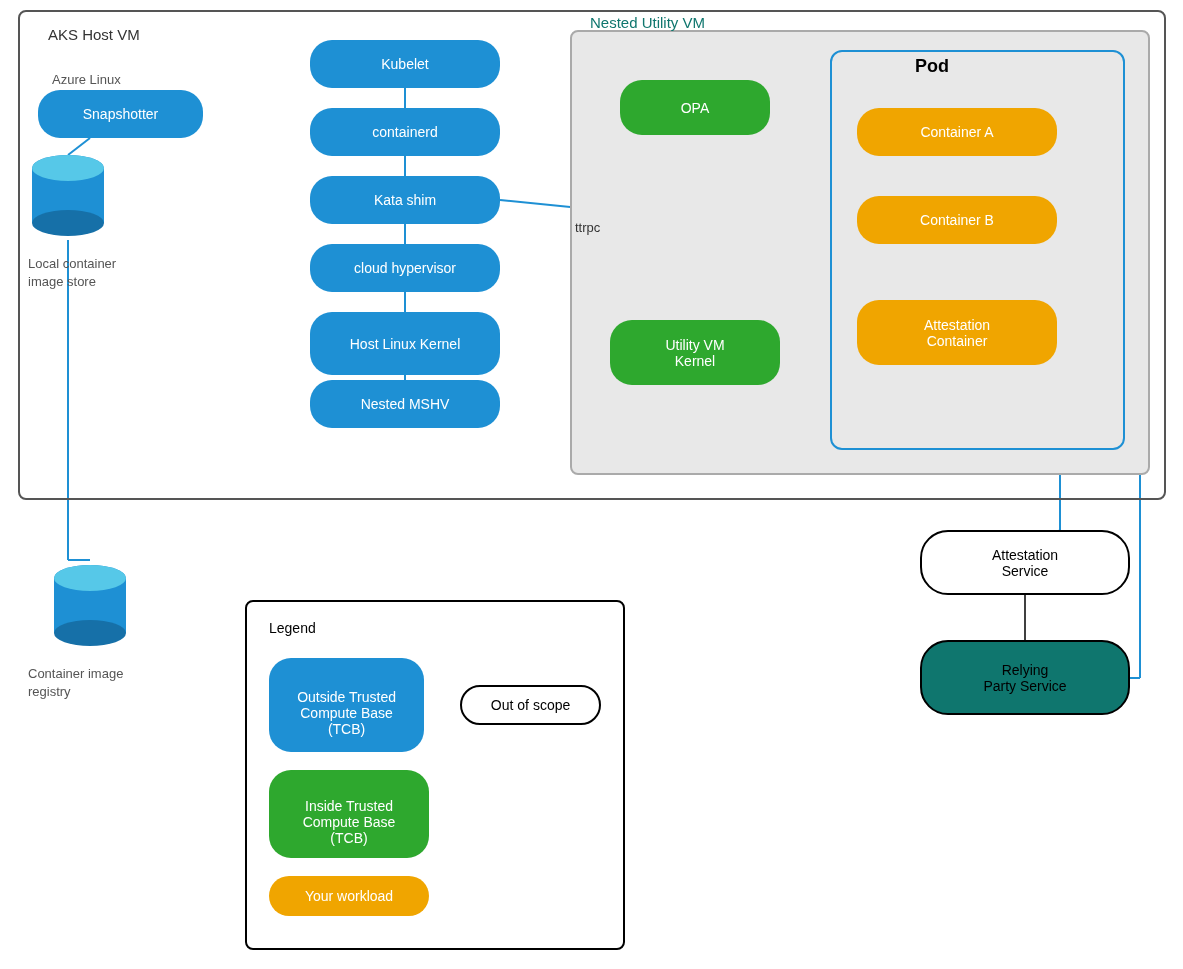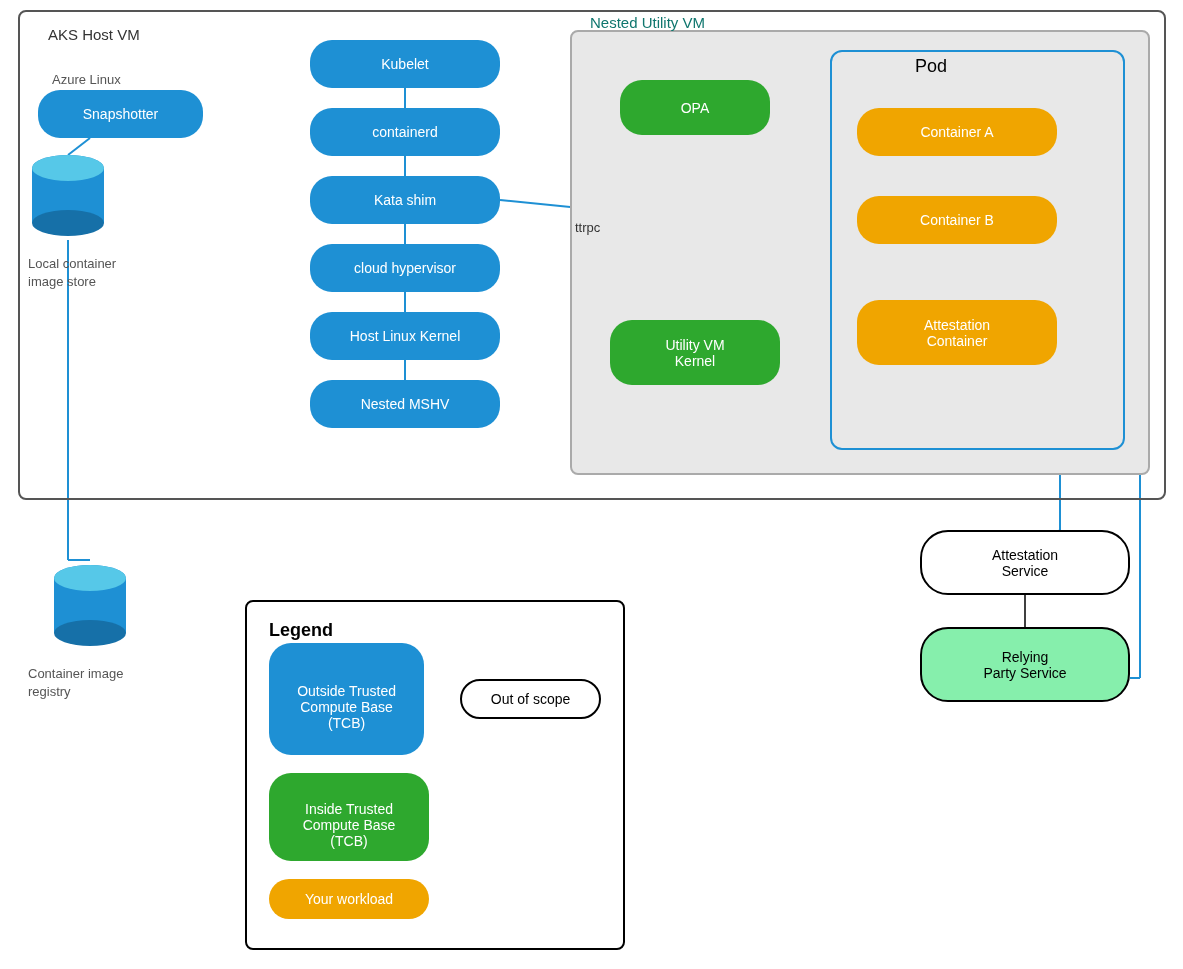--- a/index.html
+++ b/index.html
@@ -72,21 +72,21 @@
       height: 400px;
       border: 2.5px solid #1e90d4;
       border-radius: 12px;
       background: transparent;
     }
     .pod-label {
       position: absolute;
       left: 915px;
       top: 56px;
       font-size: 18px;
-      font-weight: normal;
+      font-weight: bold;
       color: #000;
     }
 
     
     .blue-btn {
       position: absolute;
       background: #1e90d4;
       color: #fff;
       border-radius: 22px;
       display: flex;
@@ -128,21 +128,21 @@
       top: 90px;
       width: 165px;
       height: 48px;
     }
 
     
     .kubelet-btn { left: 310px; top: 40px; width: 190px; height: 48px; }
     .containerd-btn { left: 310px; top: 108px; width: 190px; height: 48px; }
     .kata-shim-btn { left: 310px; top: 176px; width: 190px; height: 48px; }
     .cloud-hypervisor-btn { left: 310px; top: 244px; width: 190px; height: 48px; }
-    .host-linux-btn { left: 310px; top: 312px; width: 190px; height: 48px; }
+    .host-linux-btn { left: 310px; top: 312px; width: 190px; height: 63px; }
     .nested-mshv-btn { left: 310px; top: 380px; width: 190px; height: 48px; }
 
     
     .opa-btn { left: 620px; top: 80px; width: 150px; height: 55px; }
     
     .kata-agent-btn { left: 620px; top: 185px; width: 150px; height: 55px; }
     
     .utility-kernel-btn { left: 610px; top: 320px; width: 170px; height: 65px; }
 
     
@@ -212,55 +212,55 @@
       align-items: center;
       justify-content: center;
       font-size: 14px;
       text-align: center;
     }
 
     
     .relying-party-box {
       position: absolute;
       left: 920px;
-      top: 627px;
+      top: 640px;
       width: 210px;
       height: 75px;
       border: 2px solid #000;
       border-radius: 28px;
-      background: #86efac;
+      background: #0f766e;
       display: flex;
       align-items: center;
       justify-content: center;
       font-size: 14px;
       text-align: center;
     }
 
     
     .legend-box {
       position: absolute;
       left: 245px;
       top: 600px;
       width: 380px;
       height: 350px;
       border: 2px solid #000;
       border-radius: 8px;
       background: #fff;
       padding: 18px 22px;
     }
     .legend-title {
-      font-size: 18px;
-      font-weight: bold;
-      margin-bottom: 2px;
+      font-size: 14px;
+      font-weight: normal;
+      margin-bottom: 22px;
     }
     .legend-outside-tcb {
       background: #1e90d4;
       color: #fff;
       border-radius: 22px;
-      padding: 24px 18px;
+      padding: 15px 18px;
       font-size: 14px;
       text-align: center;
       display: inline-block;
       width: 160px;
     }
     .legend-out-of-scope {
       border: 2.5px solid #000;
       border-radius: 28px;
       padding: 10px 18px;
       font-size: 14px;

